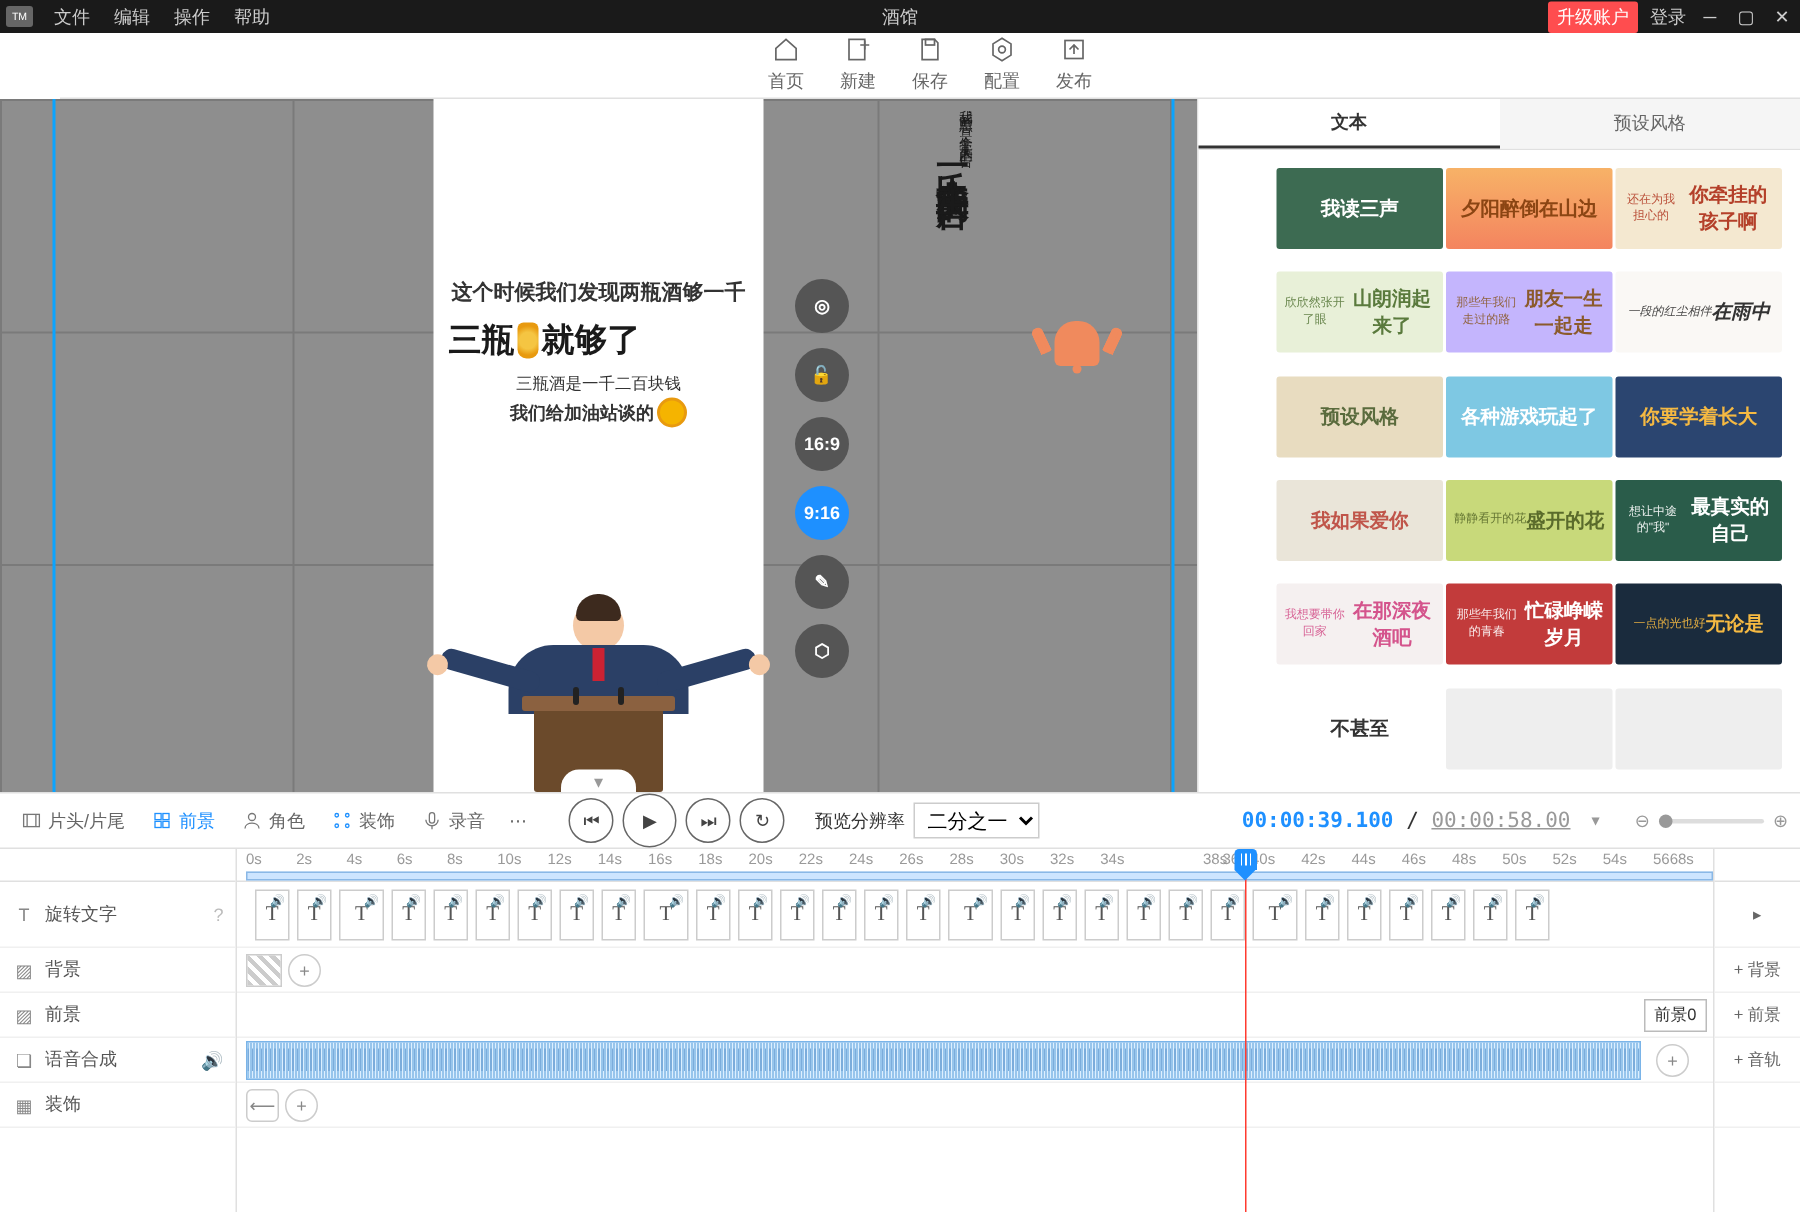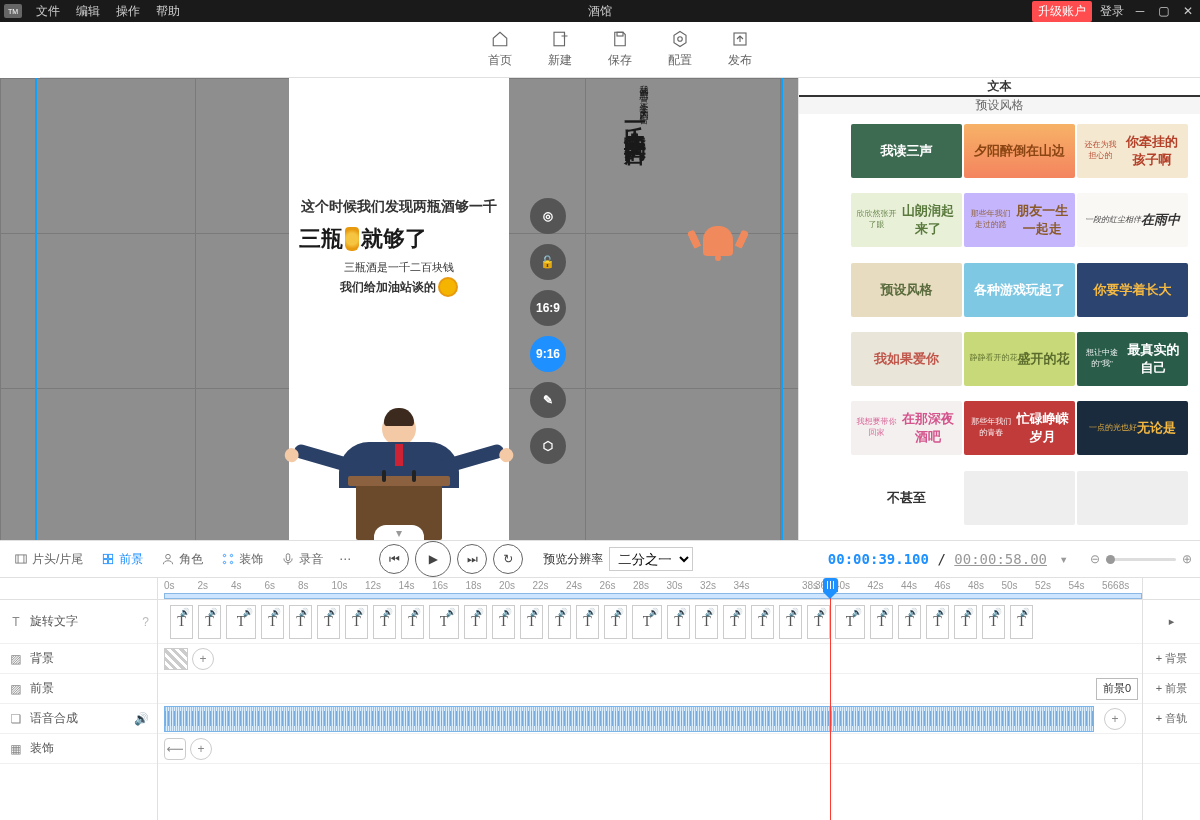--- a/index.html
+++ b/index.html
@@ -4,21 +4,21 @@
 <style>
 * { box-sizing: border-box; margin: 0; padding: 0; }
 body { font-family: "Microsoft YaHei", sans-serif; font-size: 12px; color: #333; background: #fff; width: 1200px; height: 820px; overflow: hidden; }
 .titlebar { height: 22px; background: #1a1a1a; color: #ccc; display: flex; align-items: center; padding: 0 4px; position: relative; }
 .titlebar .logo { width: 18px; height: 14px; background: #666; margin-right: 6px; display: flex; align-items: center; justify-content: center; font-size: 7px; color:#fff; border-radius:2px;}
 .titlebar .menu-item { padding: 0 8px; cursor: pointer; }
 .titlebar .title-center { position: absolute; left: 50%; transform: translateX(-50%); }
 .titlebar .right { margin-left: auto; display: flex; align-items: center; gap: 8px; }
 .titlebar .upgrade { background: #ff4d4f; color: #fff; padding: 2px 6px; border-radius: 2px; }
 .titlebar .win-btn { width: 16px; height: 16px; display: flex; align-items: center; justify-content: center; cursor: pointer; color:#ccc;}
-.toolbar { height: 56px; background: #fff; border-bottom: 1px solid #e0e0e0; display: flex; justify-content: center; align-items: center; gap: 36px; margin-left: 40px; }
+.toolbar { height: 44px; background: #fff; border-bottom: 1px solid #e0e0e0; display: flex; justify-content: center; align-items: center; gap: 24px; margin-left: 40px; }
 .toolbar .tool { display: flex; flex-direction: column; align-items: center; gap: 4px; cursor: pointer; color: #666; }
 .toolbar .tool .icon { width: 18px; height: 18px; display:flex; align-items:center; justify-content:center;}
 .toolbar .tool svg { width:18px; height:18px; stroke:#666; fill:none; stroke-width:1.5;}
 .workspace { height: 462px; display: flex; position: relative; }
 .canvas-area { flex: 1; background: #8e8e8e; position: relative; display: flex; justify-content: center; align-items: center; overflow:hidden;}
 .canvas-area::before{ content:""; position:absolute; inset:0; background-image: linear-gradient(#7a7a7a 1px,transparent 1px),linear-gradient(90deg,#7a7a7a 1px,transparent 1px); background-size: 195px 155px;}
 .guide-v{ position:absolute; top:0; bottom:0; width:2px; background:#0aa4ff;}
 .guide-v.l{left:35px;} .guide-v.r{right:15px;}
 .canvas-frame { width: 220px; height: 462px; background: #fff; position: relative; }
 .canvas-content { padding: 120px 10px 0; text-align: center; }
@@ -46,21 +46,21 @@
 .fc-btn { width: 36px; height: 36px; border-radius: 50%; background: #555; color: #fff; display: flex; align-items: center; justify-content: center; font-size: 12px; cursor: pointer; font-weight:bold;}
 .fc-btn.active { background: #1e90ff; }
 .vertical-text { position: absolute; left: 620px; top: 0px; writing-mode: vertical-rl; font-weight: bold; font-size: 22px; color:#1a1a1a; letter-spacing:2px; height:280px; display:flex; align-items:flex-start;}
 .vertical-text .sub{font-size:9px; font-weight:normal; margin-left:2px;}
 .bell-icon { position: absolute; left: 690px; top: 140px; width: 56px; height: 56px;}
 .bell-icon .ring{ width:8px; height:18px; background:#f08a5d; border:3px solid #f08a5d; border-bottom:none; border-radius:10px 10px 0 0; position:absolute; top:12px;}
 .bell-icon .ring.l{left:0; transform:rotate(-25deg);} .bell-icon .ring.r{right:0; transform:rotate(25deg);}
 .bell-icon .body{ width:30px; height:30px; background:#f08a5d; border-radius:14px 14px 4px 4px; position:absolute; left:13px; top:8px;}
 .bell-icon .body::after{content:""; position:absolute; bottom:-5px; left:12px; width:6px; height:6px; border-radius:50%; background:#f08a5d;}
 .side-panel { width: 402px; background: #fff; border-left: 1px solid #e0e0e0; display:flex; flex-direction:column;}
-.side-tabs { display: flex; height: 34px; border-bottom: 1px solid #e0e0e0; flex-direction: column; }
+.side-tabs { display: flex; height: 34px; border-bottom: 1px solid #e0e0e0; }
 .side-tab { flex: 1; display: flex; align-items: center; justify-content: center; cursor: pointer; color: #666; }
 .side-tab.active { color: #333; font-weight: bold; border-bottom: 2px solid #333; background:#fff;}
 .side-tab:not(.active){ background:#f5f5f5;}
 .template-grid { padding: 12px 12px; display: grid; grid-template-columns: repeat(3, 1fr); gap: 12px 2px; overflow-y: auto; flex:1;margin-left:40px;}
 .tpl { height: 54px; border-radius: 2px; display: flex; align-items: center; justify-content: center; color: #fff; font-size: 13px; font-weight: bold; cursor: pointer; position:relative; text-align:center; padding:0 4px;}
 .tpl .small{ font-size:8px; display:block; font-weight:normal; margin-bottom:2px; opacity:0.9;}
 .transport { height: 38px; border-top: 1px solid #e0e0e0; border-bottom: 1px solid #e0e0e0; display: flex; align-items: center; padding: 0 8px; gap: 6px; background:#fff;}
 .transport .seg { display: flex; align-items: center; gap: 4px; padding: 0 6px; cursor: pointer; color: #666; }
 .transport .seg.active { color: #1e90ff; }
 .transport .tbtn { width: 30px; height: 30px; border-radius: 50%; border: 1.5px solid #666; display: flex; align-items: center; justify-content: center; cursor: pointer; color:#444;}

